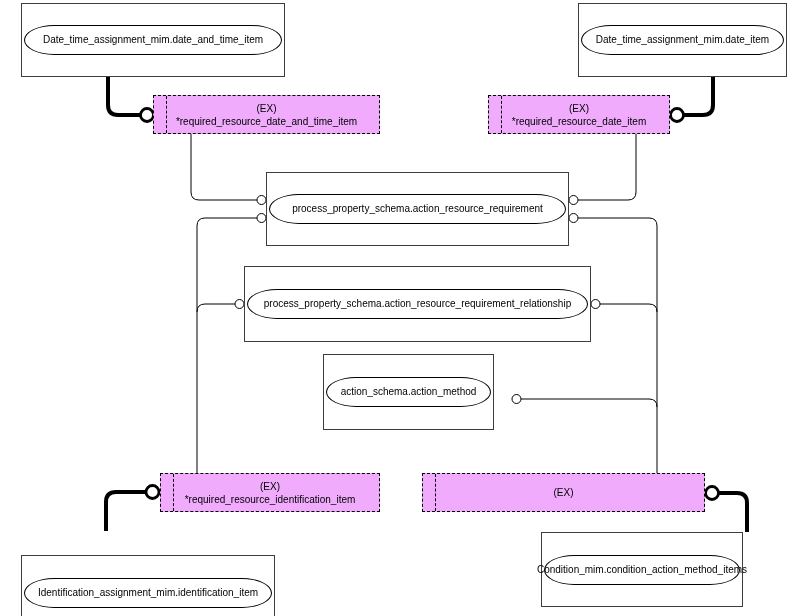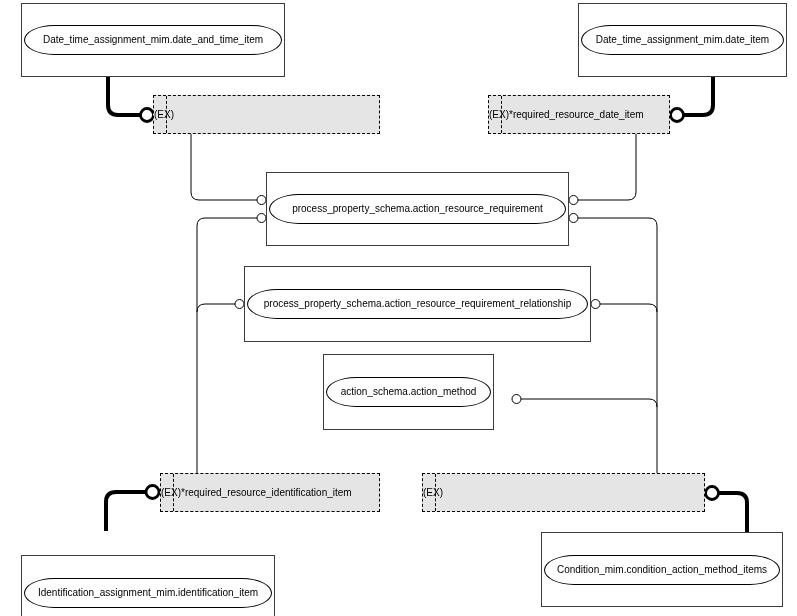--- a/index.html
+++ b/index.html
@@ -31,22 +31,22 @@
     display:flex;align-items:center;justify-content:center;
     box-sizing:border-box;
     background:#ffffff;
   }
   .oval span{
     font-size:10px;color:#000000;white-space:nowrap;line-height:10px;
   }
   .select{
     position:absolute;
     border:1px dashed #000000;
-    background:#e5e5e5;
-    display:flex;flex-direction:row;align-items:center;justify-content:flex-start;
+    background:#f0abfc;
+    display:flex;flex-direction:column;align-items:center;justify-content:center;
     box-sizing:border-box;
   }
   .select .innerline{
     position:absolute;left:12px;top:0;bottom:0;width:0;
     border-left:1px dashed #000000;
   }
   .select span{
     font-size:10px;color:#000000;white-space:nowrap;line-height:13px;
   }
 </style>
@@ -113,29 +113,30 @@
       <span>action_schema.action_method</span>
     </div>
   </div>
 
   <div class="frame" style="left:21px;top:531px;width:254px;height:76px;margin-top:24px;">
     <div class="oval">
       <span>Identification_assignment_mim.identification_item</span>
     </div>
   </div>
 
-  <div class="frame" style="left:541px;top:532px;width:242px;height:75px;">
+  <div class="frame" style="left:541px;top:532px;width:202px;height:75px;">
     <div class="oval">
       <span>Condition_mim.condition_action_method_items</span>
     </div>
   </div>
 
   <div class="select" style="left:153px;top:95px;width:227px;height:39px;">
     <div class="innerline"></div>
     <span>(EX)</span>
+    <span>*required_resource_date_and_time_item</span>
   </div>
 
   <div class="select" style="left:488px;top:95px;width:182px;height:39px;">
     <div class="innerline"></div>
     <span>(EX)</span>
     <span>*required_resource_date_item</span>
   </div>
 
   <div class="select" style="left:160px;top:473px;width:220px;height:39px;">
     <div class="innerline"></div>

